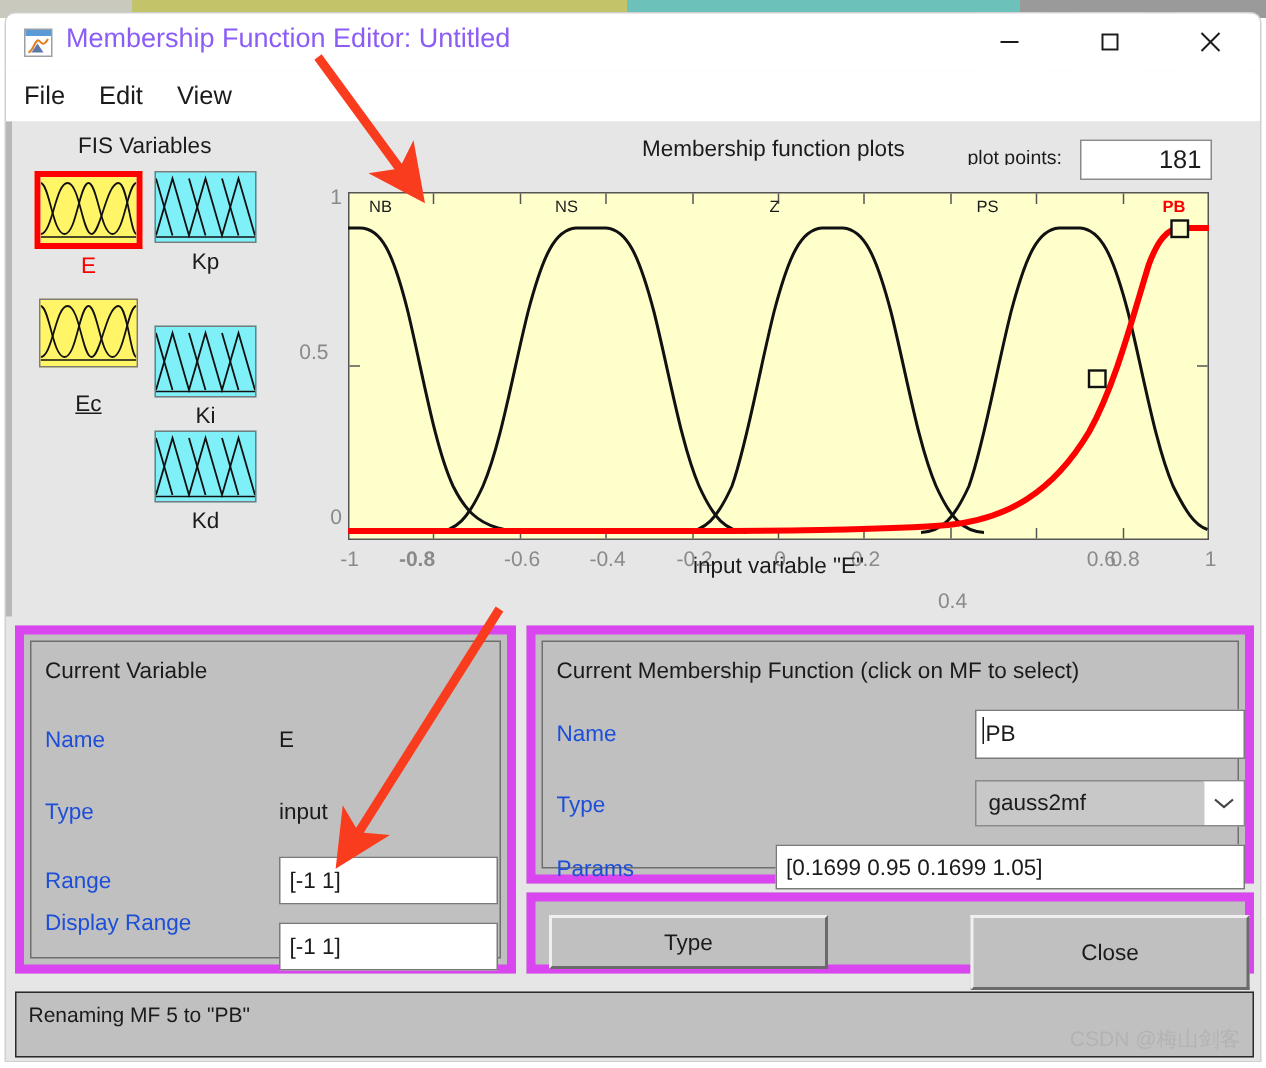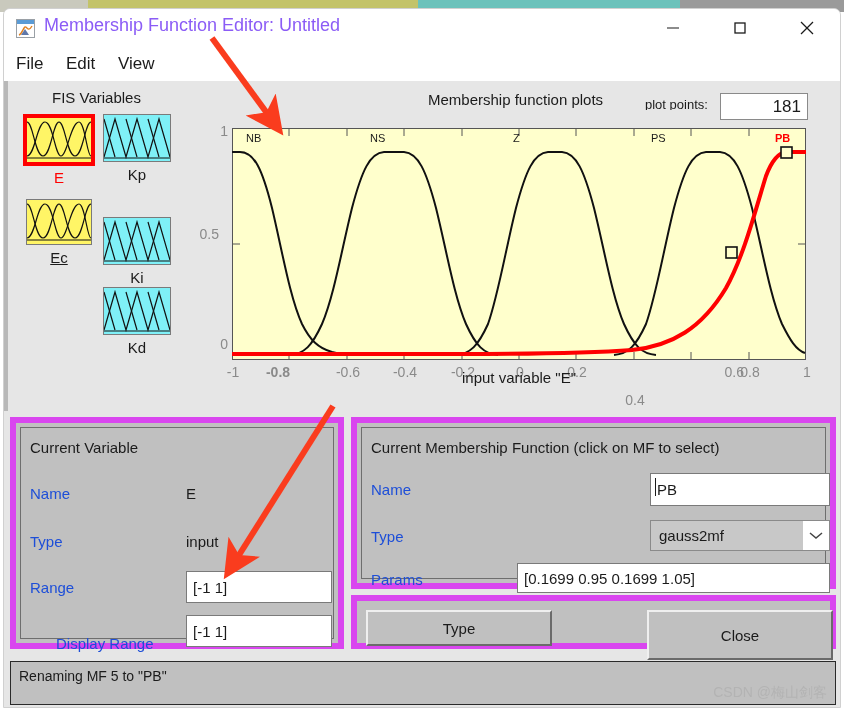--- a/index.html
+++ b/index.html
@@ -340,21 +340,21 @@
       <div class="var-label" style="left:98px; top:85px;">Kp</div>
 
       <div class="var-box yellow" style="left:22px; top:118px; width:66px; height:46px;">
         <svg width="64" height="44" viewBox="0 0 64 44">
           <rect width="64" height="44" fill="#fff566"></rect>
           <path d="M0 4 C6 4 8 38 16 38 C24 38 26 4 32 4 C38 4 40 38 48 38 C56 38 58 4 64 4" stroke="#111" stroke-width="1.2" fill="none"></path>
           <path d="M0 38 C8 38 10 4 18 4 C26 4 28 38 34 38 C40 38 44 4 52 4 C58 4 60 38 64 38" stroke="#111" stroke-width="1.2" fill="none"></path>
           <line x1="0" y1="40" x2="64" y2="40" stroke="#111" stroke-width="1"></line>
         </svg>
       </div>
-      <div class="var-label" style="left:20px; top:168px;text-decoration:underline;">Ec</div>
+      <div class="var-label" style="left:20px; top:180px;text-decoration:underline;">Ec</div>
 
       <div class="var-box cyan" style="left:99px; top:206px; width:68px; height:48px;">
         <svg width="66" height="46" viewBox="0 0 66 46">
           <rect width="66" height="46" fill="#7ff0f7"></rect>
           <path d="M0 42 L11 4 L22 42 L33 4 L44 42 L55 4 L66 42" stroke="#111" stroke-width="1.2" fill="none"></path>
           <path d="M0 4 L11 42 M22 4 L33 42 M44 4 L55 42" stroke="#111" stroke-width="1.2" fill="none"></path>
           <line x1="0" y1="43" x2="66" y2="43" stroke="#111" stroke-width="1"></line>
         </svg>
       </div>
       <div class="var-label" style="left:98px; top:258px;">Kd</div>
@@ -443,21 +443,21 @@
 
         <div class="field-label" style="left:14px; top:62px;">Name</div>
         <div class="field-value" style="left:170px; top:62px;">E</div>
 
         <div class="field-label" style="left:14px; top:110px;">Type</div>
         <div class="field-value" style="left:170px; top:110px;">input</div>
 
         <div class="field-label" style="left:14px; top:156px;">Range</div>
         <div class="text-input" style="left:170px; top:148px; width:146px; height:32px;">[-1 1]</div>
 
-        <div class="field-label" style="left:14px; top:212px;margin-left:26px;">Display Range</div>
+        <div class="field-label" style="left:14px; top:184px;">Display Range</div>
         <div class="text-input" style="left:170px; top:192px; width:146px; height:32px;">[-1 1]</div>
       </div>
 
       <div class="panel" style="left:347px; top:4px; width:485px; height:172px;">
         <div class="panel-inner"></div>
         <div class="panel-title" style="left:14px; top:16px;">Current Membership Function (click on MF to select)</div>
 
         <div class="field-label" style="left:14px; top:58px;">Name</div>
         <div class="text-input caret" style="left:293px; top:50px; width:180px; height:33px;">PB</div>
 

